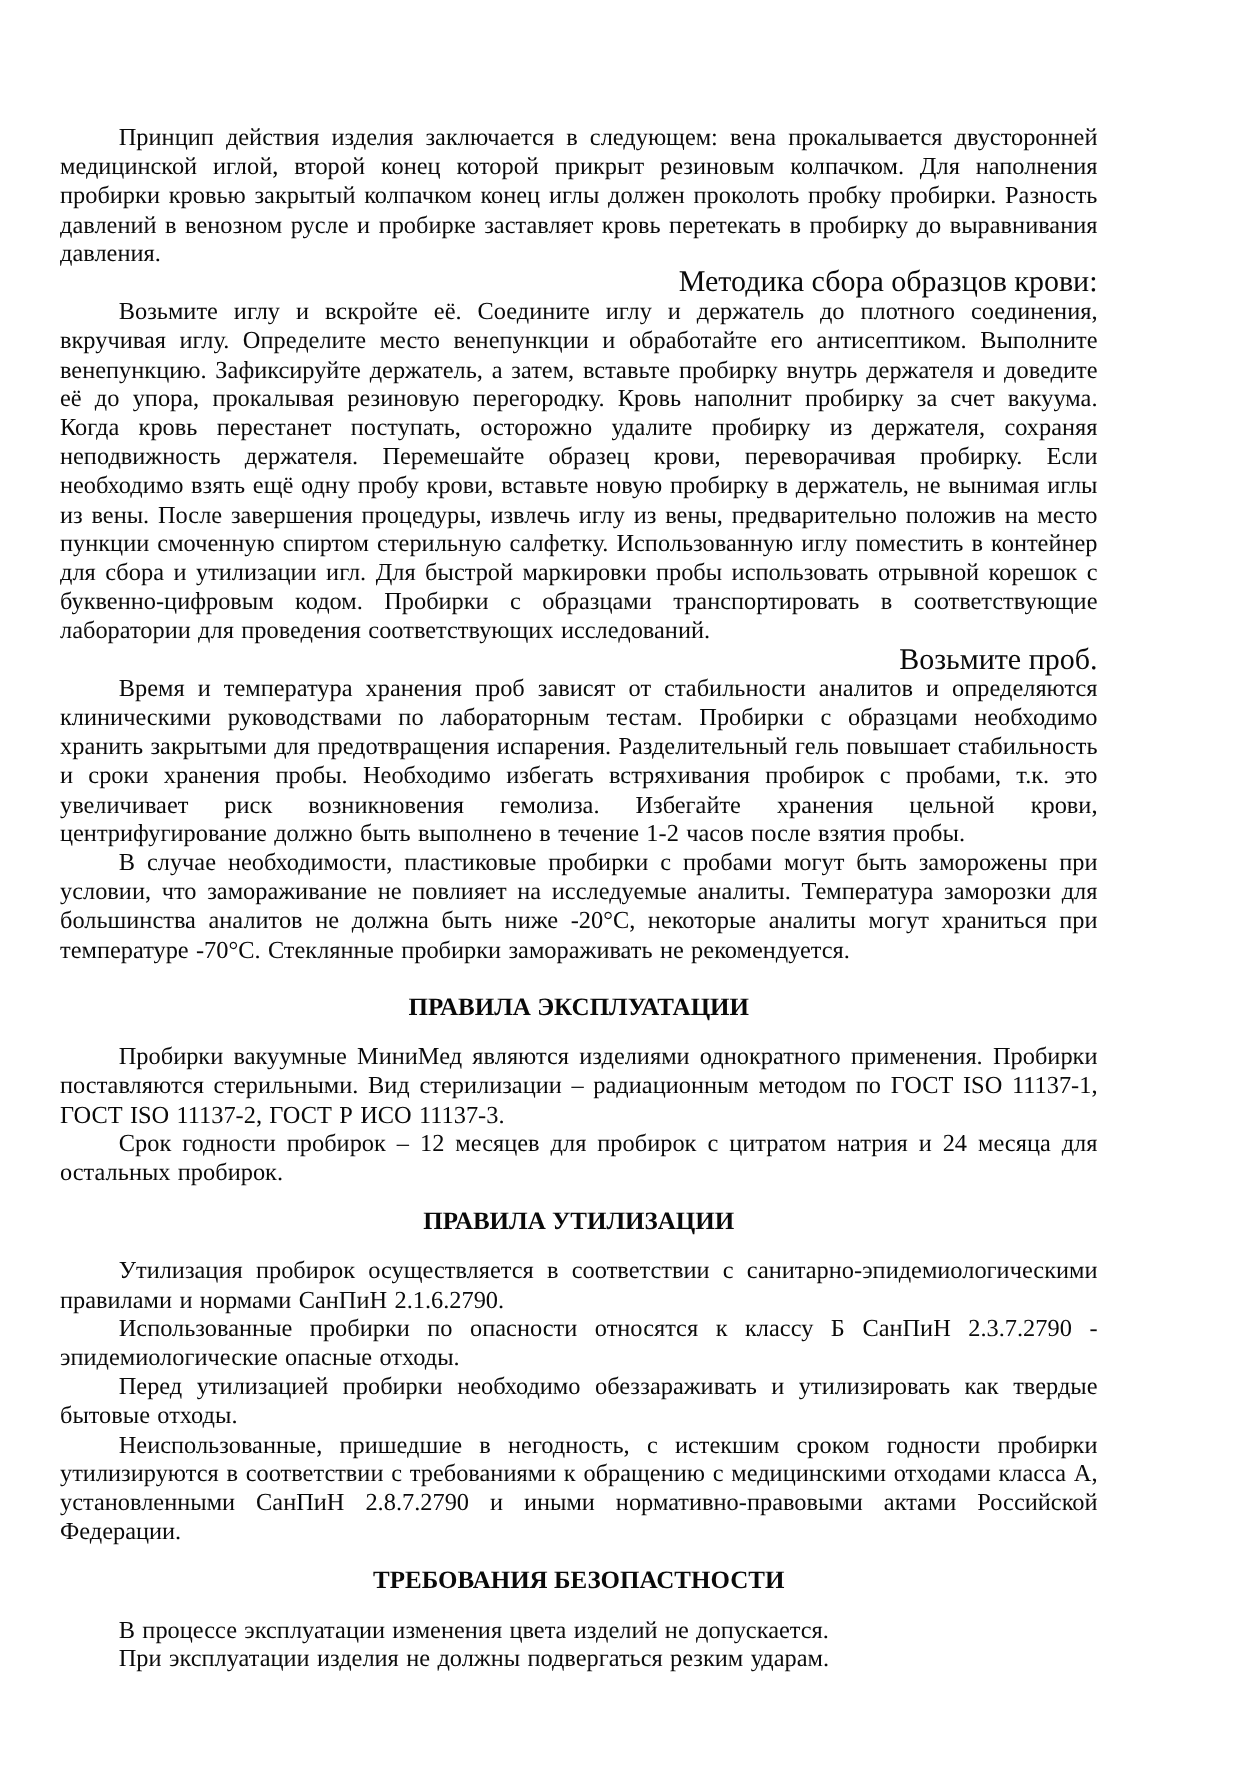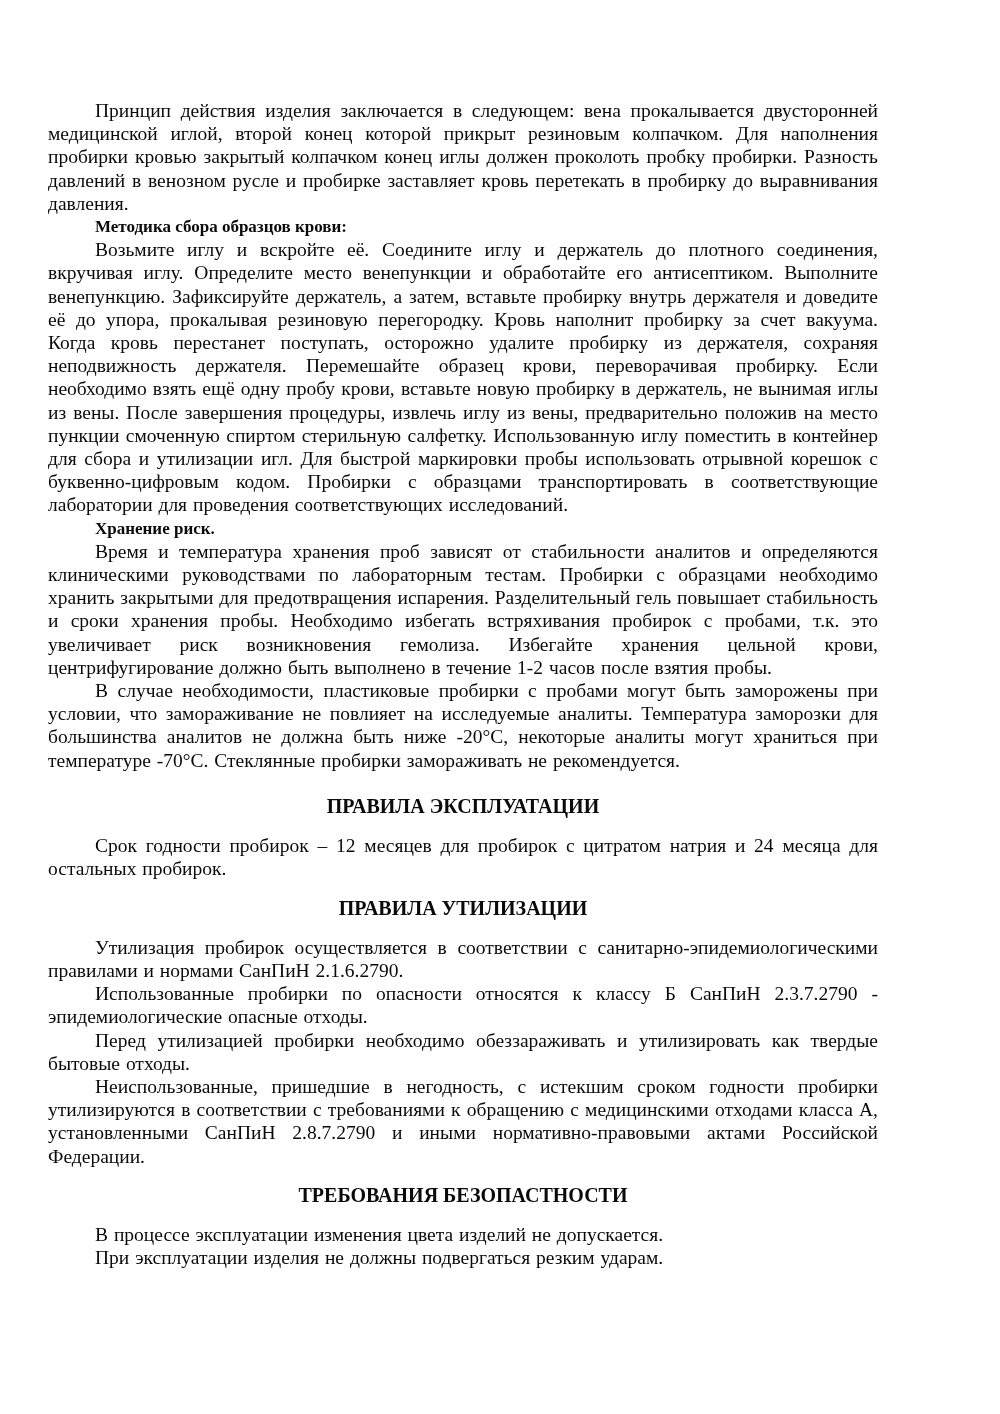--- a/index.html
+++ b/index.html
@@ -23,24 +23,24 @@
   .body-par {
     margin: 0;
     font-size: 19.5px;
     line-height: 23.2px;
     text-align: justify;
     text-indent: 47px;
     word-spacing: 1px;
   }
   .sub-heading {
     margin: 0;
-    font-size: 17px;
+    font-size: 24px;
     line-height: 23.2px;
-    font-weight: bold;
-    text-align: left;
+    font-weight: normal;
+    text-align: right;
     text-indent: 47px;
   }
   .center-heading {
     margin: 16px;
     font-size: 20px;
     line-height: 23.2px;
     font-weight: bold;
     text-align: center;
     text-indent: 0;
   }
@@ -52,28 +52,29 @@
 <body>
 
 <div class="page">
 
   <p class="body-par">Принцип действия изделия заключается в следующем: вена прокалывается двусторонней медицинской иглой, второй конец которой прикрыт резиновым колпачком. Для наполнения пробирки кровью закрытый колпачком конец иглы должен проколоть пробку пробирки. Разность давлений в венозном русле и пробирке заставляет кровь перетекать в пробирку до выравнивания давления.</p>
 
   <p class="sub-heading">Методика сбора образцов крови:</p>
 
   <p class="body-par">Возьмите иглу и вскройте её. Соедините иглу и держатель до плотного соединения, вкручивая иглу. Определите место венепункции и обработайте его антисептиком. Выполните венепункцию. Зафиксируйте держатель, а затем, вставьте пробирку внутрь держателя и доведите её до упора, прокалывая резиновую перегородку. Кровь наполнит пробирку за счет вакуума. Когда кровь перестанет поступать, осторожно удалите пробирку из держателя, сохраняя неподвижность держателя. Перемешайте образец крови, переворачивая пробирку. Если необходимо взять ещё одну пробу крови, вставьте новую пробирку в держатель, не вынимая иглы из вены. После завершения процедуры, извлечь иглу из вены, предварительно положив на место пункции смоченную спиртом стерильную салфетку. Использованную иглу поместить в контейнер для сбора и утилизации игл. Для быстрой маркировки пробы использовать отрывной корешок с буквенно-цифровым кодом. Пробирки с образцами транспортировать в соответствующие лаборатории для проведения соответствующих исследований.</p>
 
-  <p class="sub-heading">Хранение риск.</p>
+  <p class="sub-heading">Возьмите проб.</p>
 
   <p class="body-par">Время и температура хранения проб зависят от стабильности аналитов и определяются клиническими руководствами по лабораторным тестам. Пробирки с образцами необходимо хранить закрытыми для предотвращения испарения. Разделительный гель повышает стабильность и сроки хранения пробы. Необходимо избегать встряхивания пробирок с пробами, т.к. это увеличивает риск возникновения гемолиза. Избегайте хранения цельной крови, центрифугирование должно быть выполнено в течение 1-2 часов после взятия пробы.</p>
 
   <p class="body-par">В случае необходимости, пластиковые пробирки с пробами могут быть заморожены при условии, что замораживание не повлияет на исследуемые аналиты. Температура заморозки для большинства аналитов не должна быть ниже -20°С, некоторые аналиты могут храниться при температуре -70°С. Стеклянные пробирки замораживать не рекомендуется.</p>
 
   <h2 class="center-heading gap-above">ПРАВИЛА ЭКСПЛУАТАЦИИ</h2>
 
+  <p class="body-par">Пробирки вакуумные МиниМед являются изделиями однократного применения. Пробирки поставляются стерильными. Вид стерилизации – радиационным методом по ГОСТ ISO 11137-1, ГОСТ ISO 11137-2, ГОСТ Р ИСО 11137-3.</p>
 
   <p class="body-par">Срок годности пробирок – 12 месяцев для пробирок с цитратом натрия и 24 месяца для остальных пробирок.</p>
 
   <h2 class="center-heading">ПРАВИЛА УТИЛИЗАЦИИ</h2>
 
   <p class="body-par">Утилизация пробирок осуществляется в соответствии с санитарно-эпидемиологическими правилами и нормами СанПиН 2.1.6.2790.</p>
 
   <p class="body-par">Использованные пробирки по опасности относятся к классу Б СанПиН 2.3.7.2790 - эпидемиологические опасные отходы.</p>
 
   <p class="body-par">Перед утилизацией пробирки необходимо обеззараживать и утилизировать как твердые бытовые отходы.</p>

